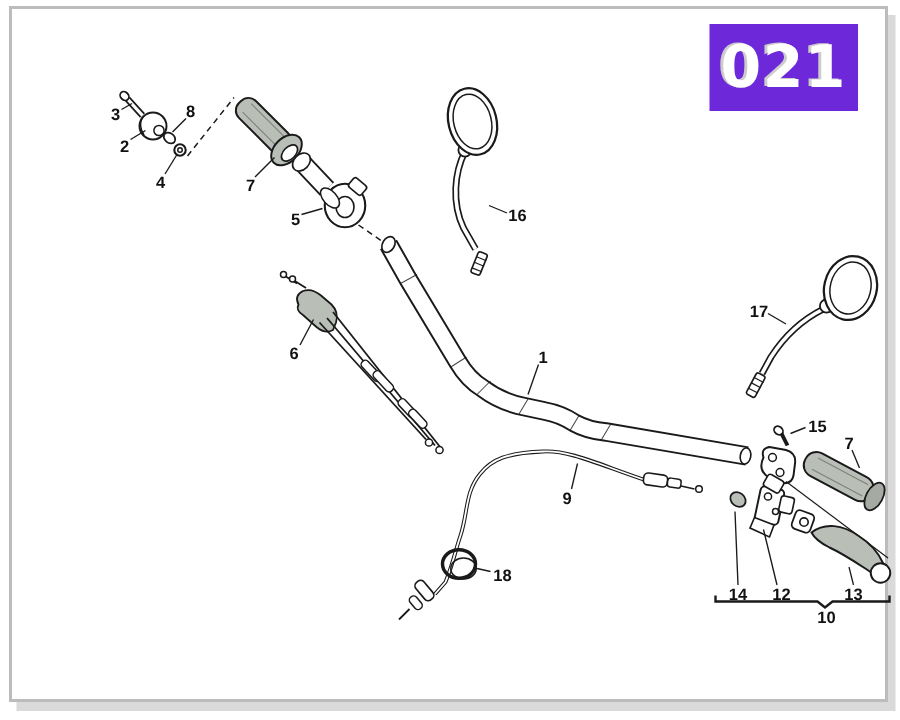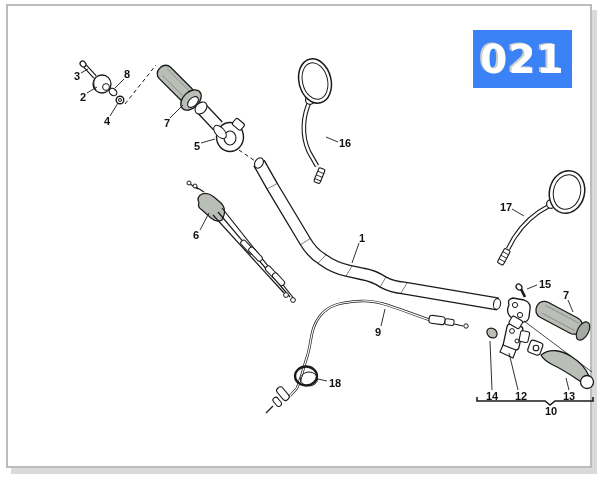--- a/index.html
+++ b/index.html
@@ -8,22 +8,22 @@
     font-family:"Liberation Sans",sans-serif;
   }
   #page-frame{
     position:absolute;left:6px;top:4px;width:586px;height:464px;
     border:2px solid #bcbcbc;background:#ffffff;
     box-shadow:5px 6px 0 #dadada;
     box-sizing:border-box;
   }
   #art{position:absolute;left:0;top:0;}
   .badge{
-    position:absolute;left:473px;top:30px;width:99px;height:58px;
-    background:#3b82f6;color:#ffffff;
+    position:absolute;left:473px;top:16px;width:99px;height:58px;
+    background:#6d28d9;color:#ffffff;
     display:flex;align-items:center;justify-content:center;
     font-family:"DejaVu Sans","Liberation Sans",sans-serif;
     font-size:39px;font-weight:bold;letter-spacing:1px;
     text-shadow:-2px -1px 0 #cccccc;
   }
   svg .callout{
     font-family:"Liberation Sans",sans-serif;font-size:11px;font-weight:bold;
     fill:#111111;text-anchor:middle;
   }
   svg .ln{stroke:#1a1a1a;fill:none;}

